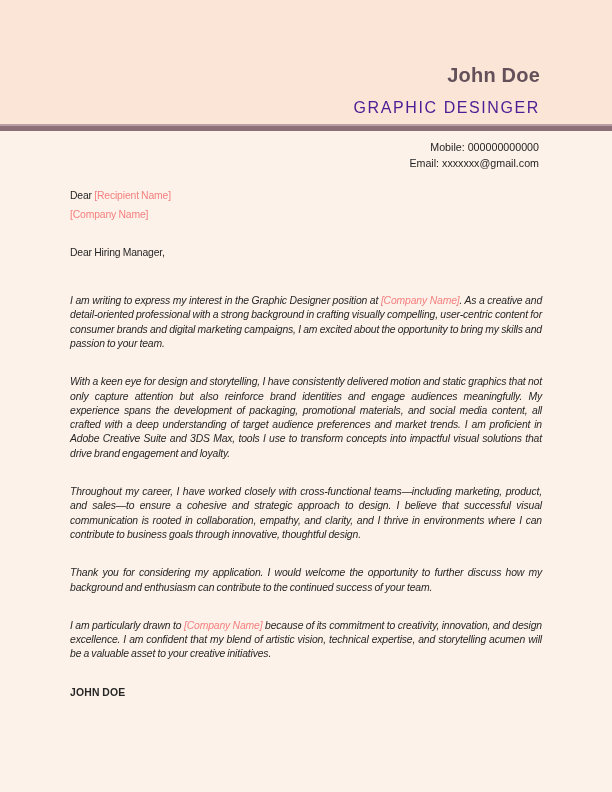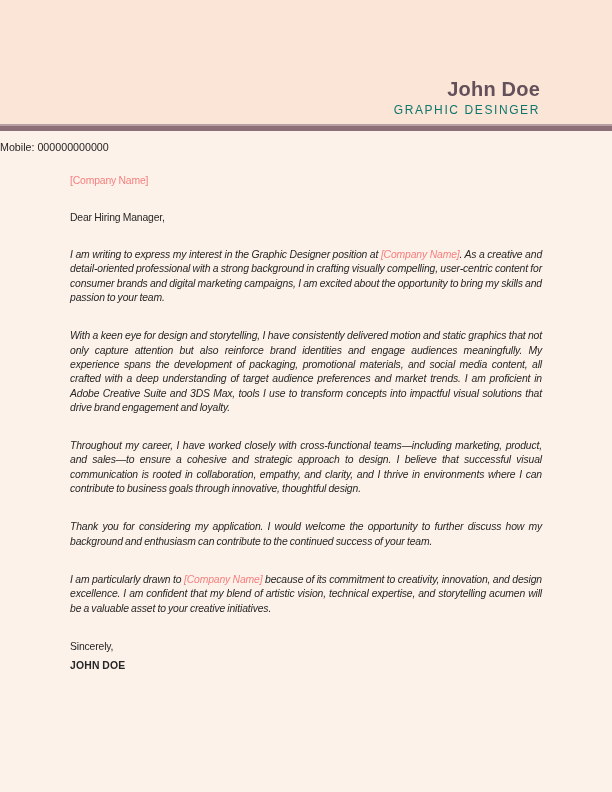--- a/index.html
+++ b/index.html
@@ -23,47 +23,47 @@
     box-sizing: border-box;
   }
   .author-name {
     font-size: 20px;
     font-weight: 700;
     color: #64505a;
     line-height: 1.15;
     letter-spacing: 0.2px;
   }
   .author-title {
-    font-size: 12px;
-    color: #0f766e;
+    font-size: 16px;
+    color: #4c1d95;
     letter-spacing: 1.6px;
-    margin-top: 2px;
+    margin-top: 12px;
   }
   .divider {
     height: 7px;
     background: linear-gradient(180deg, #b79fa4 0px, #b79fa4 2px, #8d7077 2px, #8d7077 100%);
   }
   .contact {
-    text-align: left;
+    text-align: right;
     padding: 9px 73px 0 0;
     font-size: 10.7px;
     line-height: 15.6px;
     color: #1f1f1f;
   }
   .letter {
     margin: 18px 68px 0 70px;
     width: 472px;
     font-size: 10.4px;
     line-height: 14.3px;
     letter-spacing: -0.15px;
     word-spacing: -0.5px;
   }
   .sal-line { margin: 0 0 5px 0; }
   .sal-line2 { margin: 0 0 23px 0; }
-  .greeting { margin: 0 0 23px 0; }
+  .greeting { margin: 0 0 34px 0; }
   .para {
     margin: 0 0 24px 0;
     text-align: justify;
     font-style: italic;
   }
   .hl { color: #f57f7f; }
   .closing { margin: 2px 0 5px 0; }
   .signature { font-weight: 700; letter-spacing: 0.2px; }
   p { margin: 0; }
 </style>
@@ -74,37 +74,38 @@
 
   <header class="header">
     <div class="author-name">John Doe</div>
     <div class="author-title">GRAPHIC DESINGER</div>
   </header>
 
   <div class="divider"></div>
 
   <section class="contact">
     <div>Mobile: 000000000000</div>
+    <div>Email: xxxxxxx@gmail.com</div>
   </section>
 
   <main class="letter">
 
+    <p class="sal-line"><span>Dear </span><span class="hl">[Recipient Name]</span></p>
 
     <p class="sal-line2 hl">[Company Name]</p>
 
     <p class="greeting">Dear Hiring Manager,</p>
 
     <p class="para"><span>I am writing to express my interest in the Graphic Designer position at </span><span class="hl">[Company Name]</span><span>. As a creative and detail-oriented professional with a strong background in crafting visually compelling, user-centric content for consumer brands and digital marketing campaigns, I am excited about the opportunity to bring my skills and passion to your team.</span></p>
 
     <p class="para">With a keen eye for design and storytelling, I have consistently delivered motion and static graphics that not only capture attention but also reinforce brand identities and engage audiences meaningfully. My experience spans the development of packaging, promotional materials, and social media content, all crafted with a deep understanding of target audience preferences and market trends. I am proficient in Adobe Creative Suite and 3DS Max, tools I use to transform concepts into impactful visual solutions that drive brand engagement and loyalty.</p>
 
     <p class="para">Throughout my career, I have worked closely with cross-functional teams—including marketing, product, and sales—to ensure a cohesive and strategic approach to design. I believe that successful visual communication is rooted in collaboration, empathy, and clarity, and I thrive in environments where I can contribute to business goals through innovative, thoughtful design.</p>
 
     <p class="para">Thank you for considering my application. I would welcome the opportunity to further discuss how my background and enthusiasm can contribute to the continued success of your team.</p>
 
     <p class="para"><span>I am particularly drawn to </span><span class="hl">[Company Name]</span><span> because of its commitment to creativity, innovation, and design excellence. I am confident that my blend of artistic vision, technical expertise, and storytelling acumen will be a valuable asset to your creative initiatives.</span></p>
 
-    <p class="closing">Sincerely,</p>
     <p class="signature">JOHN DOE</p>
 
   </main>
 
 </div>
 
 </body></html>

